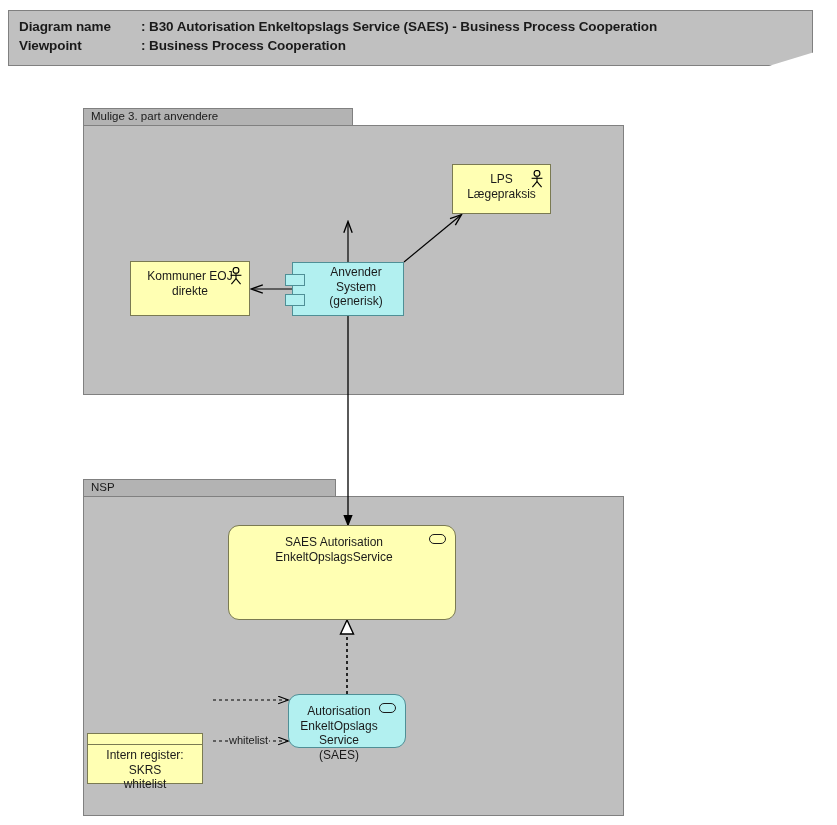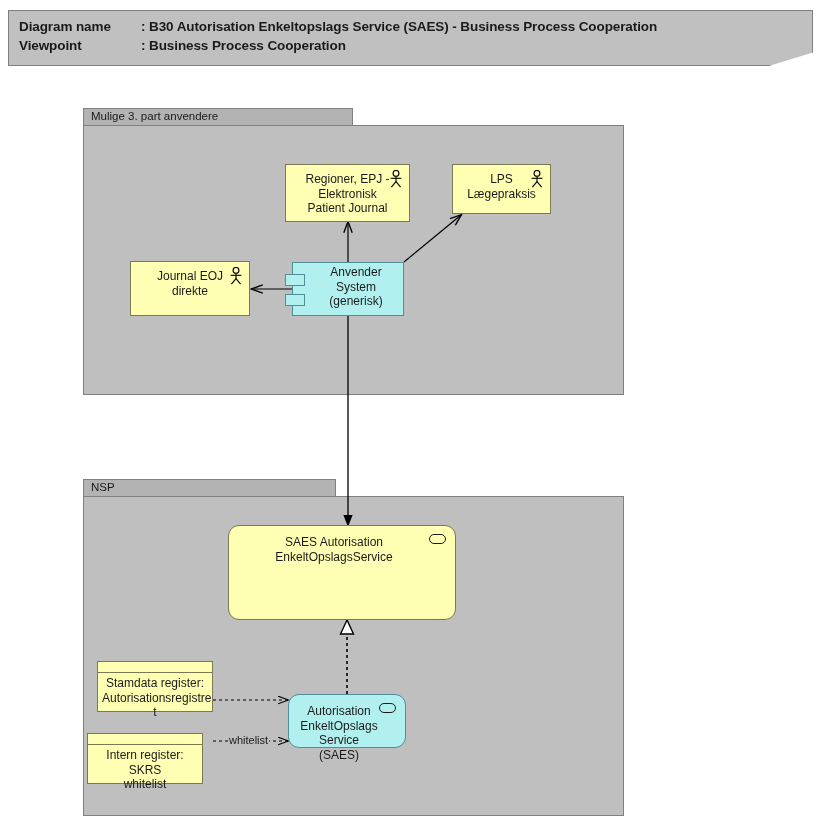--- a/index.html
+++ b/index.html
@@ -163,47 +163,35 @@
       <line x1="213" y1="700" x2="288" y2="700" stroke="#000" stroke-width="1.1" stroke-dasharray="3,3" marker-end="url(#arrow-dashopen)"></line>
     </g>
 
     <g>
       <line x1="213" y1="741" x2="288" y2="741" stroke="#000" stroke-width="1.1" stroke-dasharray="3,3" marker-end="url(#arrow-dashopen)"></line>
     </g>
   </svg>
 
   <div class="edge-label" style="left:228px;top:734px;">whitelist</div>
 
-  <div class="node actor-node" style="left:285px;top:164px;width:125px;height:58px;">
-    <div class="lbl">Regioner, EPJ -
-Elektronisk
-Patient Journal</div>
-    <svg class="actor-glyph" viewBox="0 0 14 18">
-      <circle cx="7" cy="3.4" r="2.9" fill="none" stroke="#000" stroke-width="1.1"></circle>
-      <line x1="7" y1="6.4" x2="7" y2="12.2" stroke="#000" stroke-width="1.1"></line>
-      <line x1="1.6" y1="8.3" x2="12.4" y2="8.3" stroke="#000" stroke-width="1.1"></line>
-      <line x1="7" y1="11.6" x2="2.4" y2="17.2" stroke="#000" stroke-width="1.1"></line>
-      <line x1="7" y1="11.6" x2="11.6" y2="17.2" stroke="#000" stroke-width="1.1"></line>
-    </svg>
-  </div>
 
   <div class="node actor-node" style="left:452px;top:164px;width:99px;height:50px;">
     <div class="lbl">LPS
 Lægepraksis</div>
     <svg class="actor-glyph" viewBox="0 0 14 18">
       <circle cx="7" cy="3.4" r="2.9" fill="none" stroke="#000" stroke-width="1.1"></circle>
       <line x1="7" y1="6.4" x2="7" y2="12.2" stroke="#000" stroke-width="1.1"></line>
       <line x1="1.6" y1="8.3" x2="12.4" y2="8.3" stroke="#000" stroke-width="1.1"></line>
       <line x1="7" y1="11.6" x2="2.4" y2="17.2" stroke="#000" stroke-width="1.1"></line>
       <line x1="7" y1="11.6" x2="11.6" y2="17.2" stroke="#000" stroke-width="1.1"></line>
     </svg>
   </div>
 
   <div class="node actor-node" style="left:130px;top:261px;width:120px;height:55px;">
-    <div class="lbl">Journal EOJ
+    <div class="lbl">Kommuner EOJ
 direkte</div>
     <svg class="actor-glyph" viewBox="0 0 14 18">
       <circle cx="7" cy="3.4" r="2.9" fill="none" stroke="#000" stroke-width="1.1"></circle>
       <line x1="7" y1="6.4" x2="7" y2="12.2" stroke="#000" stroke-width="1.1"></line>
       <line x1="1.6" y1="8.3" x2="12.4" y2="8.3" stroke="#000" stroke-width="1.1"></line>
       <line x1="7" y1="11.6" x2="2.4" y2="17.2" stroke="#000" stroke-width="1.1"></line>
       <line x1="7" y1="11.6" x2="11.6" y2="17.2" stroke="#000" stroke-width="1.1"></line>
     </svg>
   </div>
 
@@ -220,26 +208,20 @@
 Service (SAES)</div>
     <div class="svc-oval"></div>
   </div>
 
   <div class="node service-node yellow" style="left:228px;top:525px;width:228px;height:95px;">
     <div class="lbl">SAES Autorisation
 EnkeltOpslagsService</div>
     <div class="svc-oval"></div>
   </div>
 
-  <div class="node object-node" style="left:97px;top:661px;width:116px;height:51px;">
-    <div class="hdr"></div>
-    <div class="lbl">Stamdata register:
-Autorisationsregistre
-t</div>
-  </div>
 
   <div class="node object-node" style="left:87px;top:733px;width:116px;height:51px;">
     <div class="hdr"></div>
     <div class="lbl">Intern register: SKRS
 whitelist</div>
   </div>
 
 </div>
 
 </body></html>

